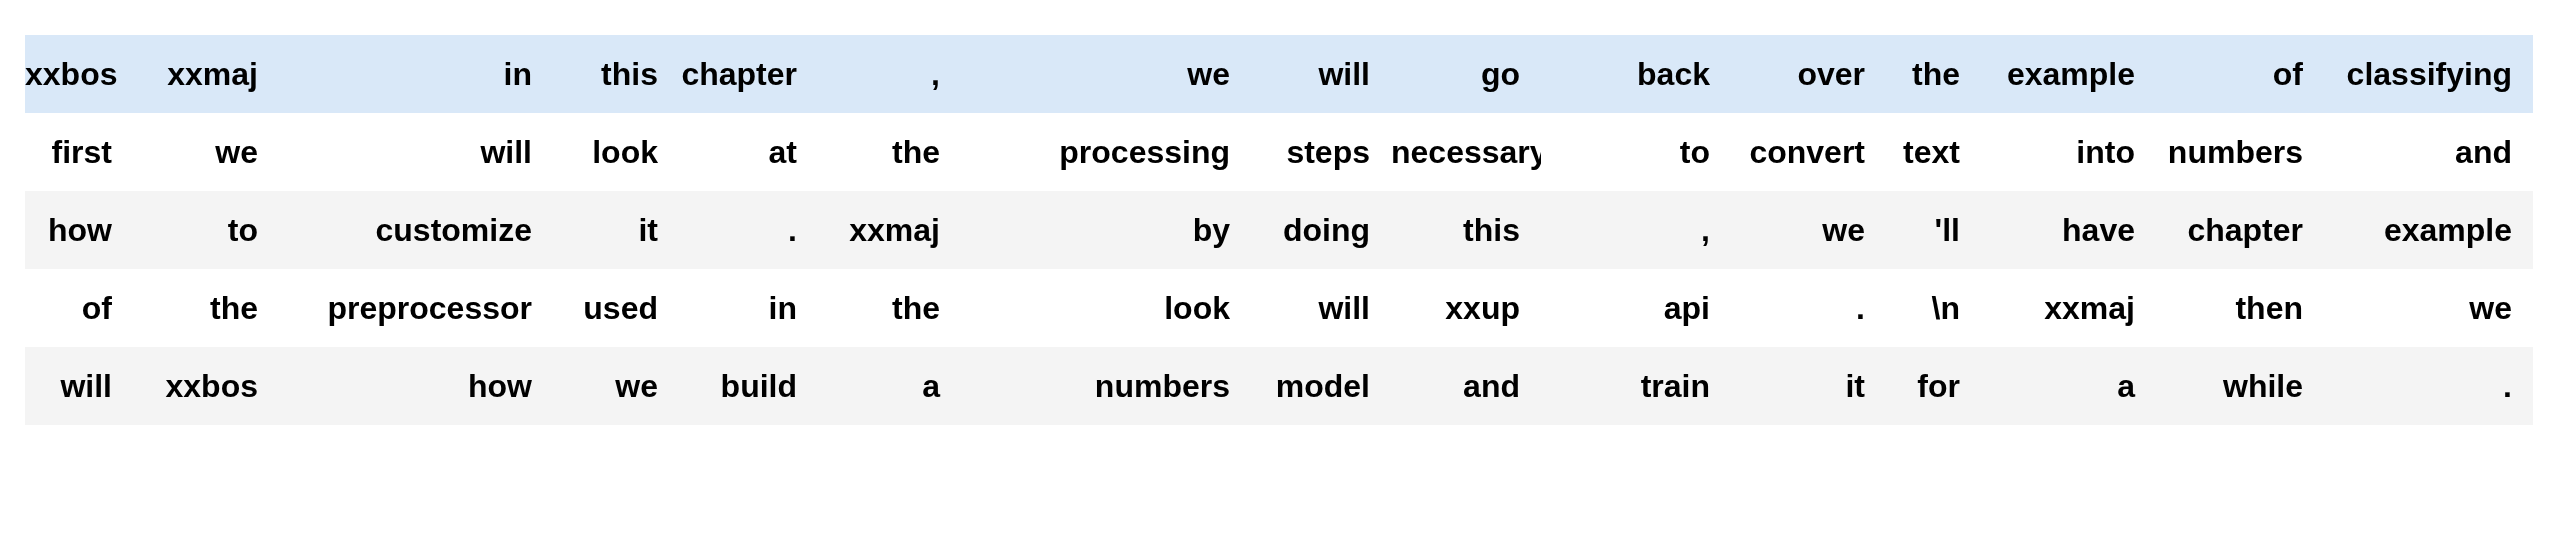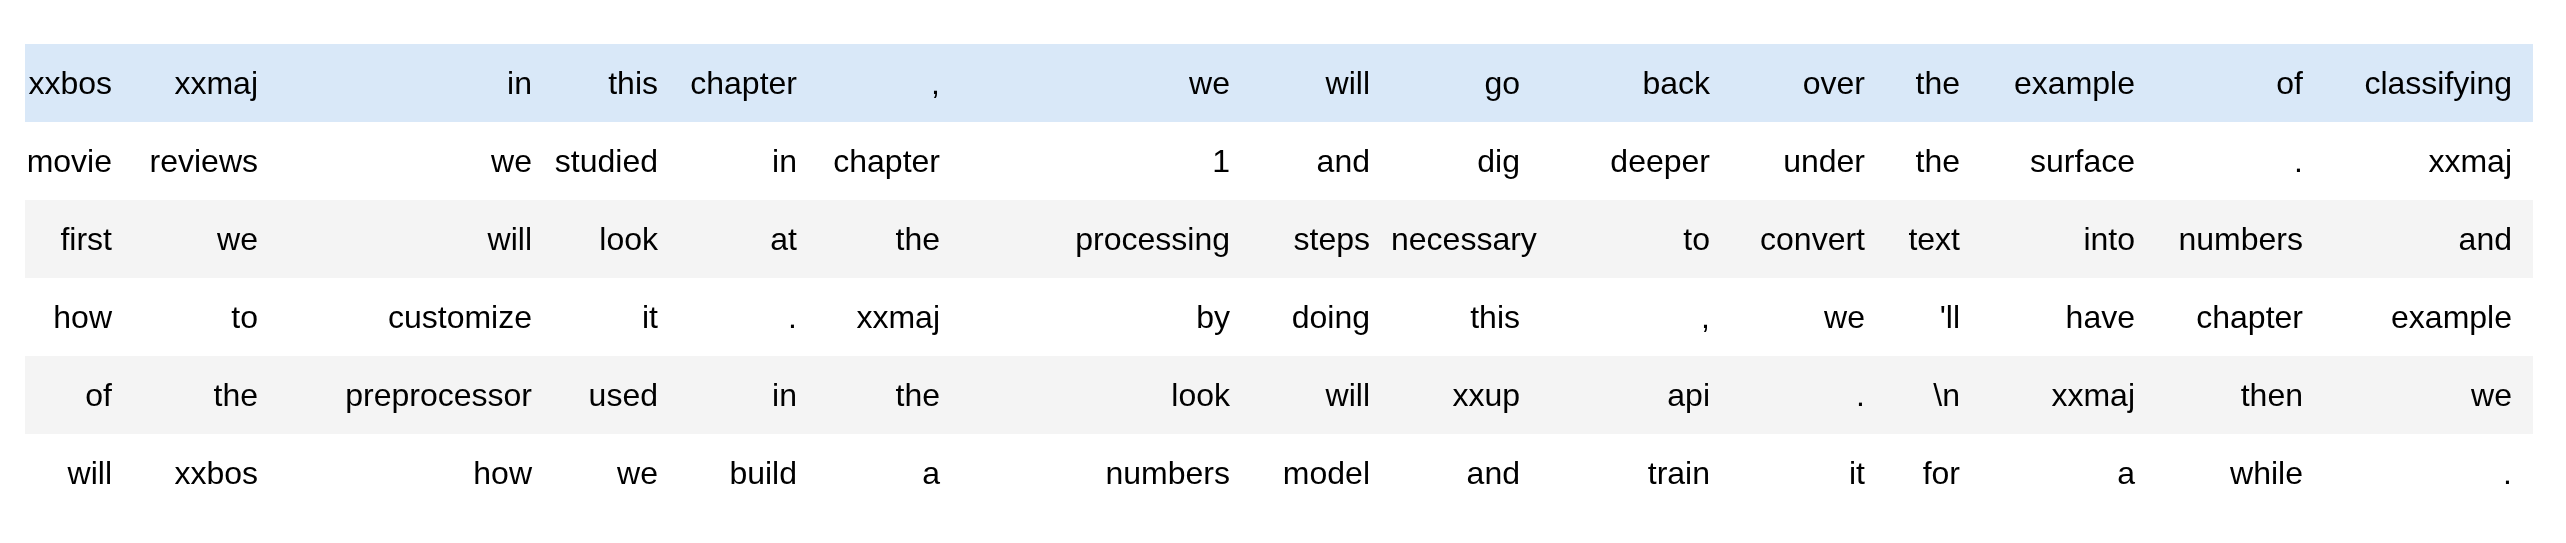--- a/index.html
+++ b/index.html
@@ -7,25 +7,26 @@
     padding: 0;
     width: 2566px;
     height: 543px;
     background: var(--bg, #ffffff);
     overflow: hidden;
     font-family: "Liberation Sans", "DejaVu Sans", sans-serif;
   }
   .token-table {
     position: absolute;
     left: 25px;
-    top: 44px;
+    top: 35px;
     width: 2508px;
     border-collapse: collapse;
     table-layout: fixed;
     border: none;
+    font-weight: bold;
   }
   .token-table td {
     height: 78px;
     padding: 0 21px 0 0;
     text-align: right;
     vertical-align: middle;
     font-size: 32px;
     line-height: 78px;
     color: var(--text, #000000);
     white-space: nowrap;
@@ -75,37 +76,20 @@
         <td>,</td>
         <td>we</td>
         <td>will</td>
         <td>go</td>
         <td>back</td>
         <td>over</td>
         <td>the</td>
         <td>example</td>
         <td>of</td>
         <td>classifying</td>
-      </tr>
-      <tr>
-        <td>movie</td>
-        <td>reviews</td>
-        <td>we</td>
-        <td>studied</td>
-        <td>in</td>
-        <td>chapter</td>
-        <td>1</td>
-        <td>and</td>
-        <td>dig</td>
-        <td>deeper</td>
-        <td>under</td>
-        <td>the</td>
-        <td>surface</td>
-        <td>.</td>
-        <td>xxmaj</td>
       </tr>
       <tr>
         <td>first</td>
         <td>we</td>
         <td>will</td>
         <td>look</td>
         <td>at</td>
         <td>the</td>
         <td>processing</td>
         <td>steps</td>

